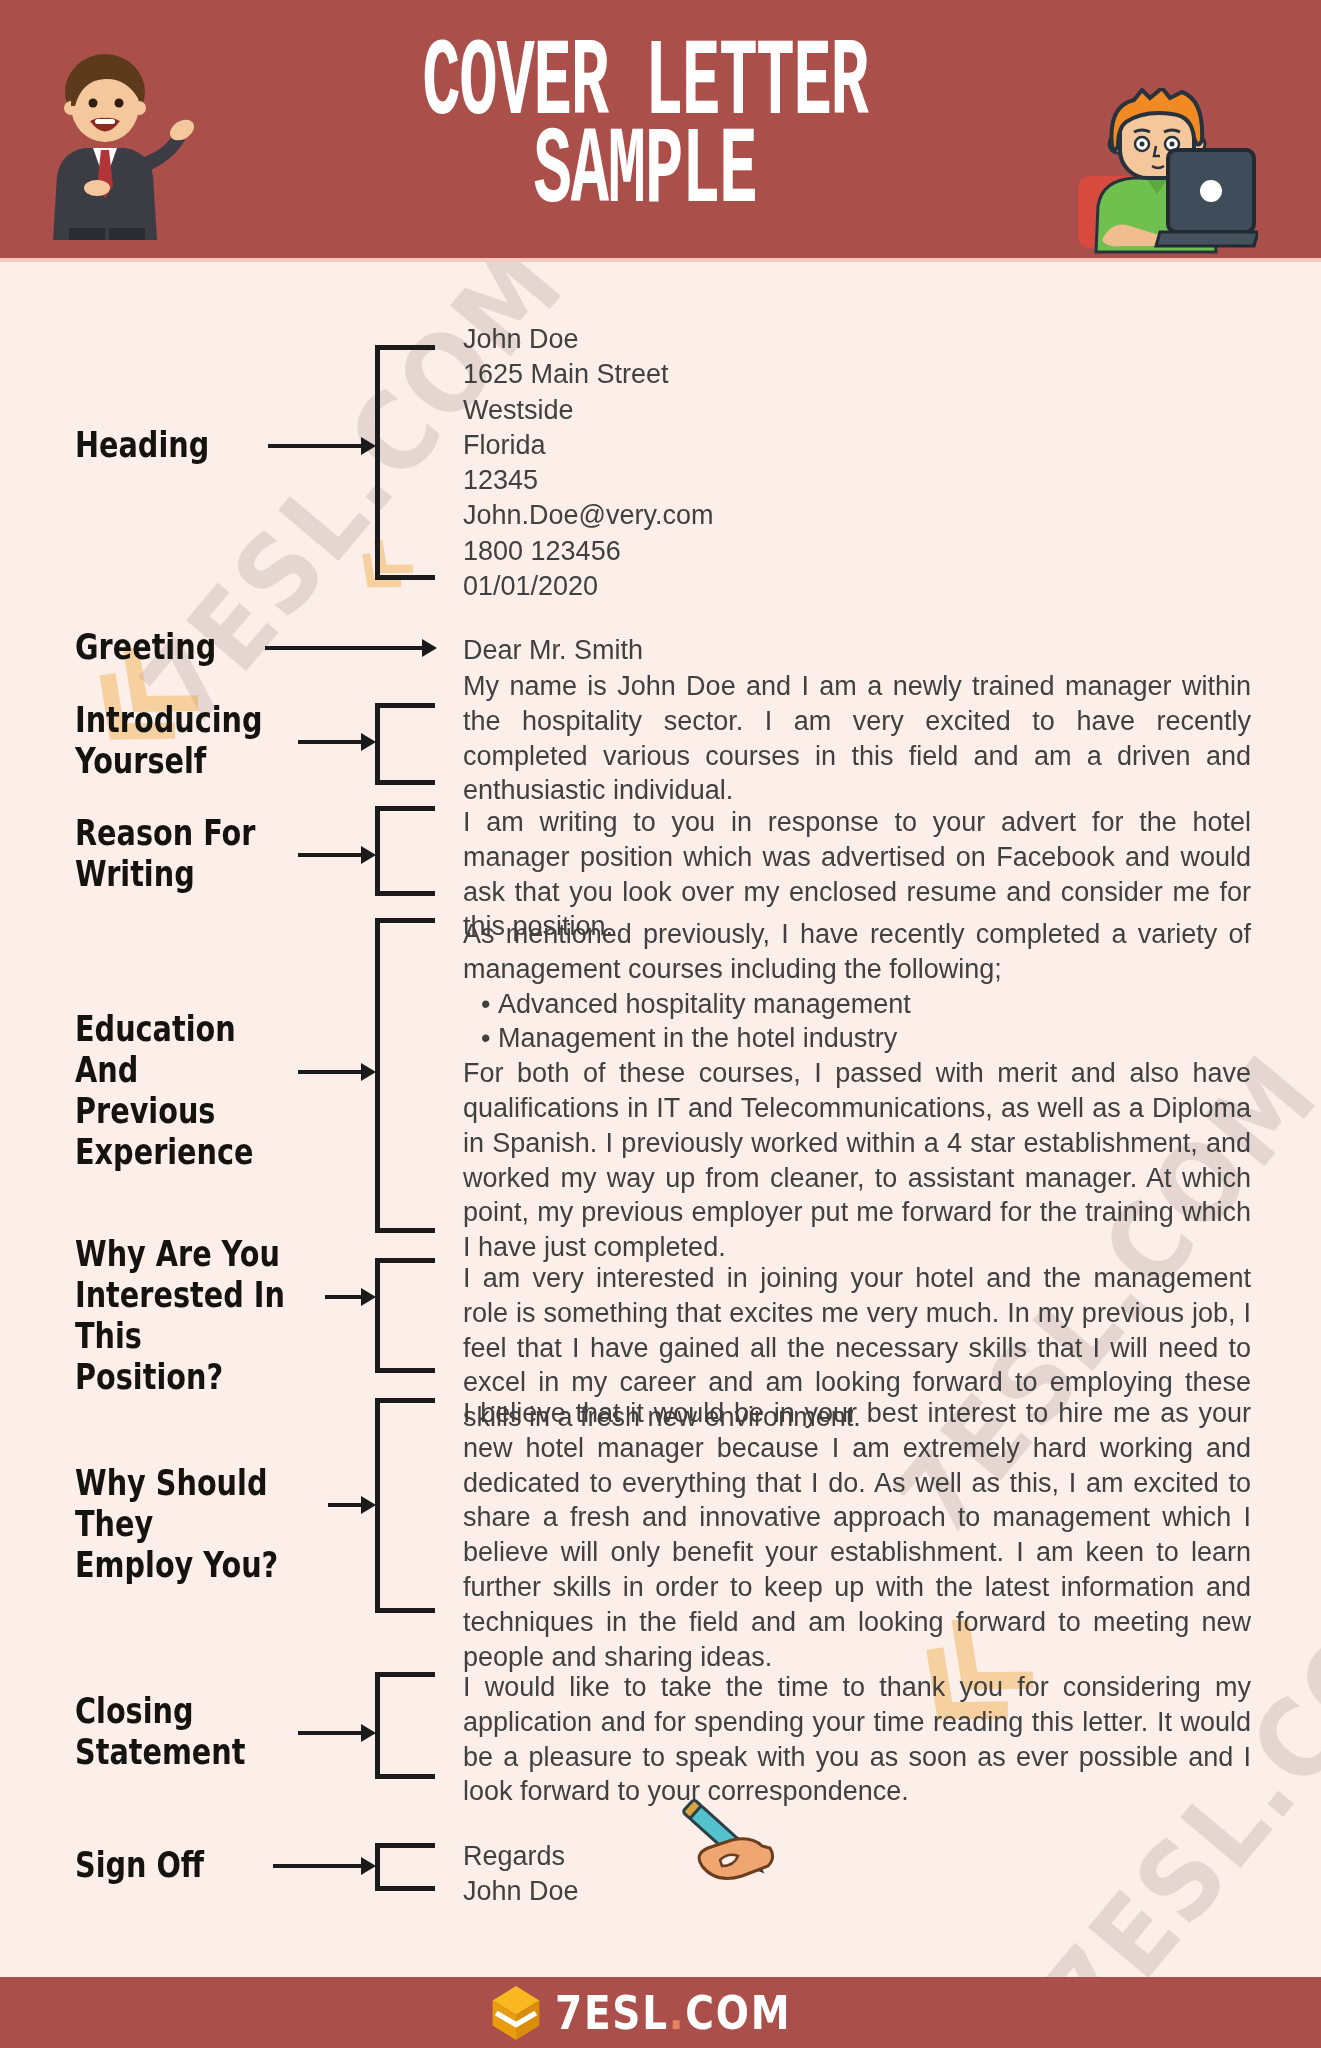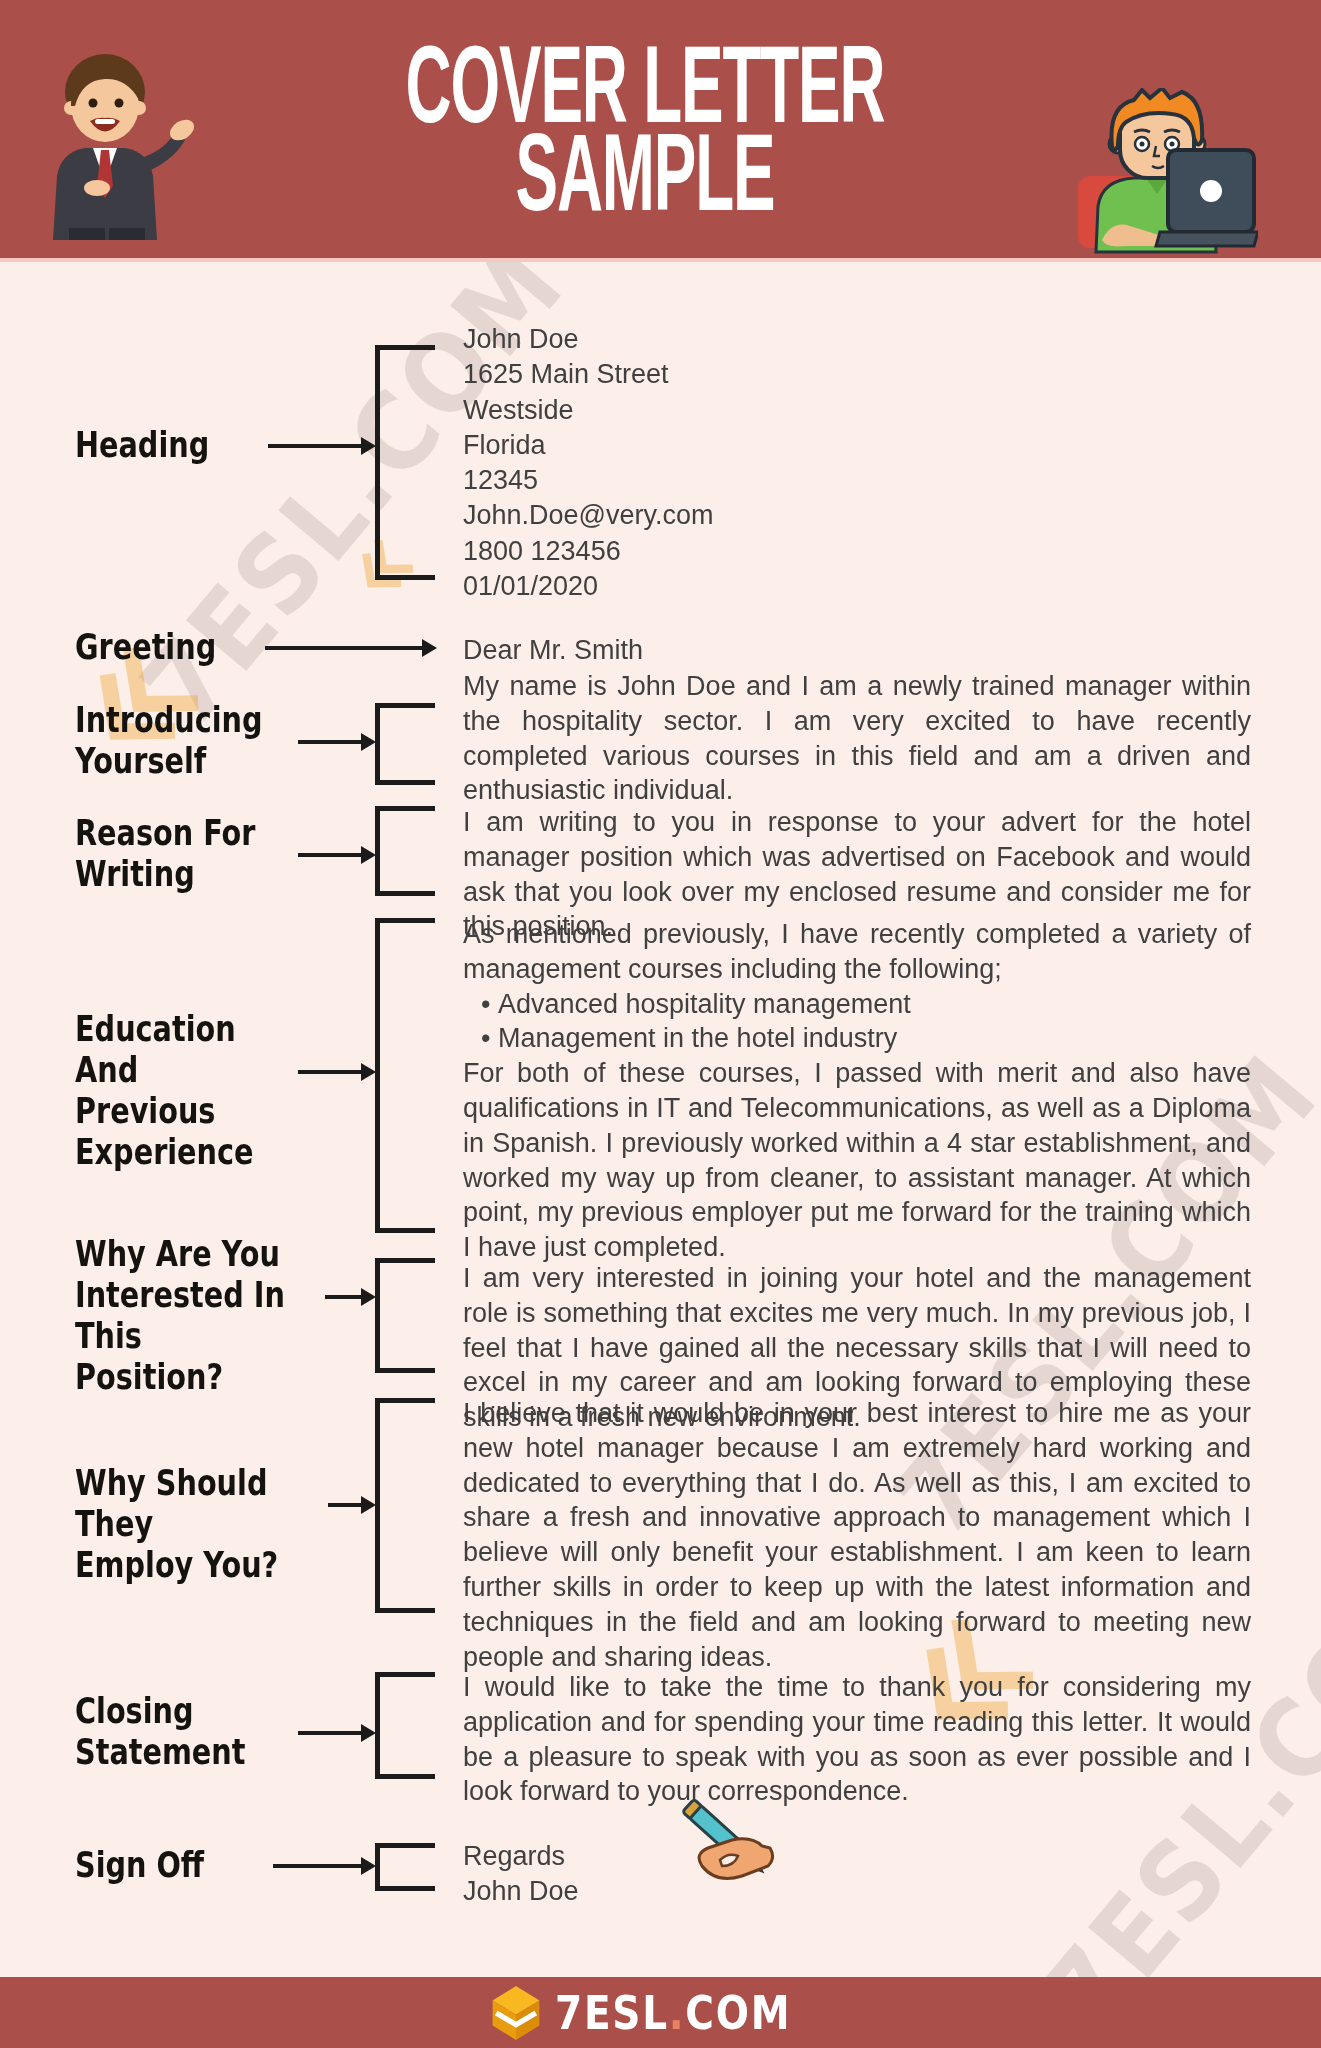--- a/index.html
+++ b/index.html
@@ -4,21 +4,21 @@
 <style>
   html,body{margin:0;padding:0;}
   #page{position:relative;width:1321px;height:2048px;background:#fceee9;overflow:hidden;
         font-family:"Liberation Sans",sans-serif;color:#242220;}
 
   
   #header{position:absolute;left:0;top:0;width:1321px;height:258px;background:#ab4f4a;border-bottom:4px solid #f3c9c0;}
   #footer{position:absolute;left:0;top:1977px;width:1321px;height:71px;background:#ab4f4a;
           display:flex;align-items:center;justify-content:center;gap:12px;}
   #title{position:absolute;left:0;top:40px;width:1290px;text-align:center;color:#ffffff;
-         font-family:Liberation Sans, sans-serif;font-weight:800;font-size:110px;line-height:88px;}
+         font-family:Liberation Mono, monospace;font-weight:800;font-size:110px;line-height:88px;}
   #title .tline{display:block;transform:scaleX(0.58);transform-origin:center;letter-spacing:-2px;white-space:nowrap;}
 
   
   .wm{position:absolute;font-family:"DejaVu Sans",sans-serif;font-weight:800;font-size:108px;letter-spacing:4px;
       color:#b3a29b;opacity:.30;transform:rotate(-50deg) scaleX(.9);transform-origin:left top;white-space:nowrap;pointer-events:none;}
   #wm1{left:118px;top:668px;}
   #wm2{left:872px;top:1478px;}
   #wm3{left:1020px;top:1975px;}
   .wmc{position:absolute;opacity:.38;pointer-events:none;}
 

